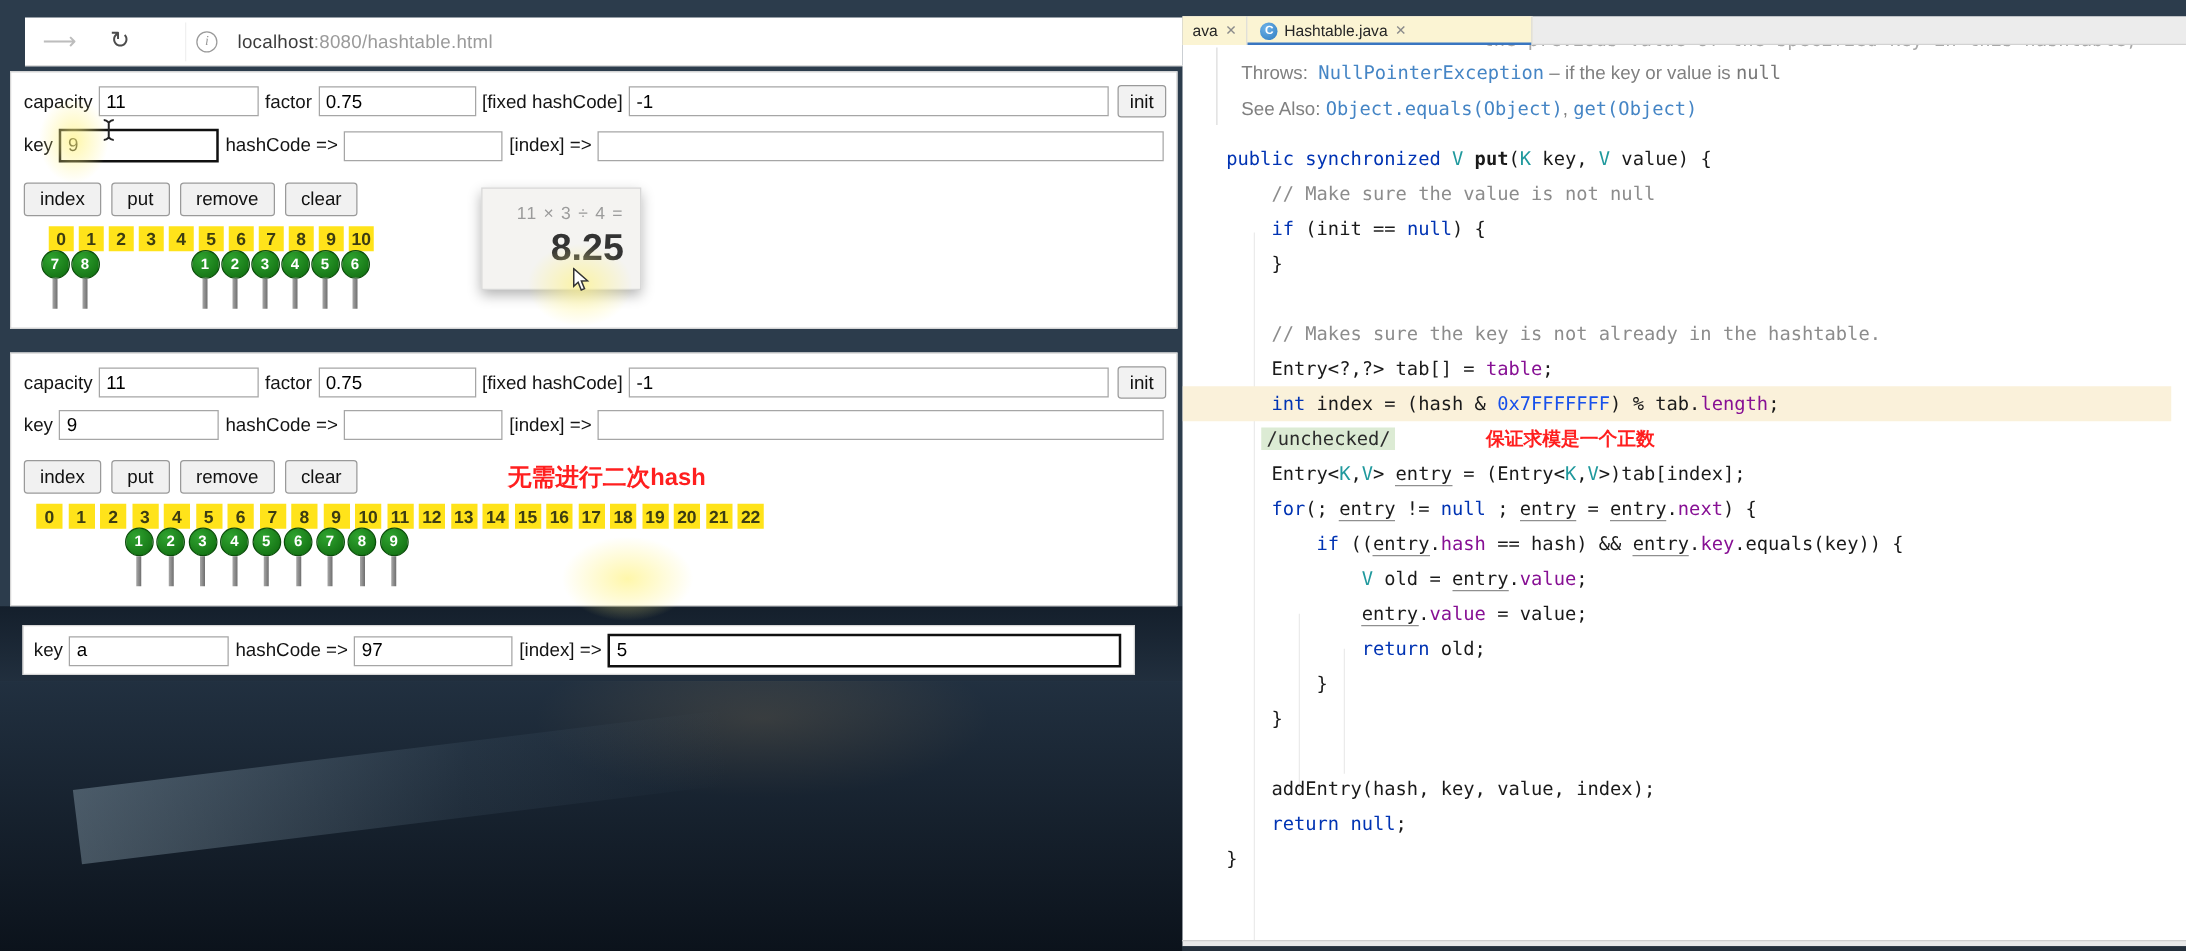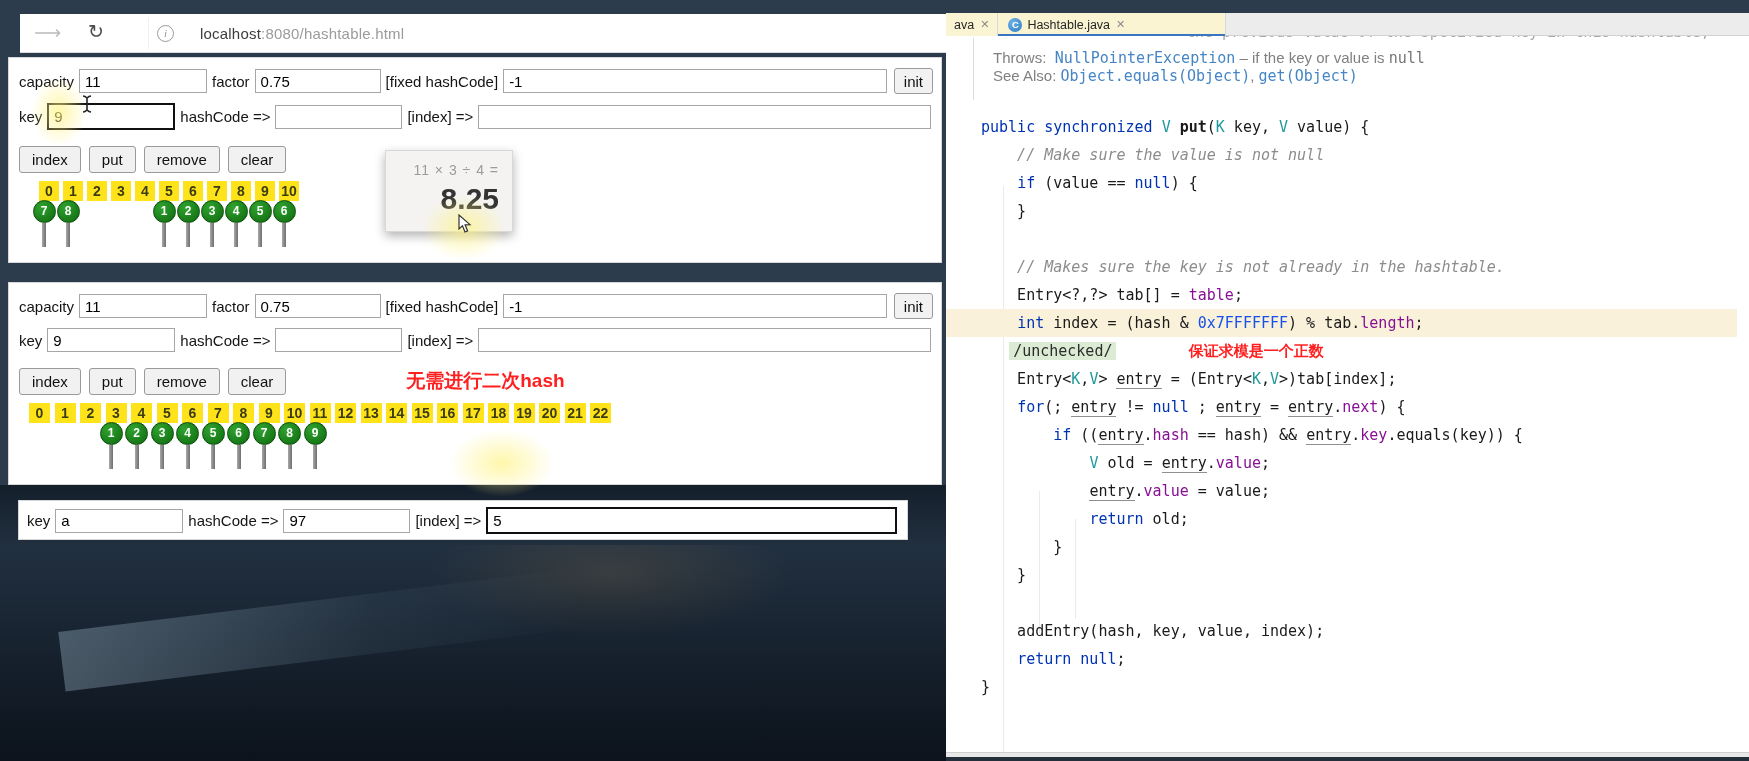--- a/index.html
+++ b/index.html
@@ -22,33 +22,33 @@
     background-color:#2c3c4c;
   }
   .shard{position:absolute;pointer-events:none}
   
   .toolbar{position:absolute;left:20px;top:14px;width:926px;height:39px;background:#fff;border-bottom:1px solid #dcdcdc}
   .fwd{position:absolute;left:14px;top:7px;font-size:19px;color:#bdbdbd}
   .refresh{position:absolute;left:68px;top:6px;font-size:19px;color:#4c4c4c}
   .urlfield{position:absolute;left:128px;top:4px;right:6px;height:31px;border-left:1px solid #f0f0f0;display:flex;align-items:center}
   .info{width:17px;height:17px;border:1.5px solid #9a9a9a;border-radius:50%;color:#9a9a9a;
         font-size:11px;line-height:15px;text-align:center;margin-left:8px;font-family:"Liberation Serif",serif;font-style:italic}
-  .url{margin-left:26px;font-size:15px;color:#9b9b9b;letter-spacing:.2px}
+  .url{margin-left:16px;font-size:15px;color:#9b9b9b;letter-spacing:.2px}
   .url b{color:#3c3c3c;font-weight:normal}
   .card{position:absolute;background:#fff;border:1px solid #d6d6d6;padding:10px 8px 0 10px}
   .card1{left:8px;top:57px;width:934px;height:206px}
   .card2{left:8px;top:282px;width:934px;height:203px}
   .card3{left:18px;top:500px;width:890px;height:40px;padding:6px 8px}
   .frow{display:flex;align-items:center;gap:5px;margin-bottom:9px;font-size:15px;color:#141414}
   .frow input{height:24px;border:1px solid #a6a6a6;padding:2px 5px;font-size:15px;font-family:"Liberation Sans",sans-serif;background:#fff}
   .frow input.focused{height:27px;border:2px solid #101010}
   .w128{width:128px}.w127{width:127px}.w126{width:126px}
   .grow{flex:1;margin-right:2px}
   .initbtn{height:26px;padding:0 9px;font-size:15px;background:#f2f2f2;border:1px solid #9a9a9a;border-radius:3px;color:#111}
-  .btnrow{display:flex;align-items:flex-start;margin-top:16px}
+  .btnrow{display:flex;align-items:flex-end;margin-top:16px}
   .btnrow button{height:27px;padding:0 12px;margin-right:8px;font-size:15px;font-family:"Liberation Sans",sans-serif;
         background:#f1f1f1;border:1px solid #9a9a9a;border-radius:3px;color:#111}
   .red-note{margin-left:112px;font-size:19px;font-weight:bold;color:var(--annotation-red)}
   .cellwrap{position:relative;margin-top:8px;white-space:nowrap;height:70px}
   .cell{display:inline-block;height:20px;line-height:20px;text-align:center;background:var(--cell-yellow);
         font-weight:bold;font-size:14px;color:#3c3c12}
   .pin{position:absolute;width:23px;text-align:center}
   .ball{width:23px;height:23px;border-radius:50%;background:radial-gradient(circle at 35% 30%,#2fa32f,#0e680e);
         border:1.5px solid var(--pin-green-dark);color:#fff;font-size:12px;font-weight:bold;line-height:20px;text-align:center}
   .stem{width:4px;height:24px;margin:0 auto;background:linear-gradient(90deg,#a8a8a8,#6e6e6e)}
@@ -74,21 +74,21 @@
   .docline{position:absolute;left:47px;height:24px;line-height:24px;white-space:pre;color:#808080;font-family:"Liberation Sans",sans-serif;font-size:15px}
   .docline .mono{font-family:"DejaVu Sans Mono",monospace}
   .docline .lnk{color:var(--link-blue)}
   .docline .nul{color:#777}
   .docbar{position:absolute;left:27px;top:2px;width:1px;height:62px;background:#dcdcdc}
   .guide{position:absolute;width:1px;background:#ebebeb}
   #code{position:absolute;left:35px;top:77px;right:12px}
   .cl{height:28px;line-height:28px;white-space:pre;color:#1a1a1a}
   .cl.hl{background:var(--hl-line);margin-left:-35px;padding-left:35px}
   .cl .k{color:var(--keyword-blue)}
-  .cl .c{color:var(--comment-gray);font-style:italic}
+  .cl .c{color:var(--comment-gray);}
   .cl .f{color:var(--field-purple)}
   .cl .n{color:var(--number-blue)}
   .cl .t{color:var(--typeparam-teal)}
   .cl .m{font-weight:bold}
   .cl .v{border-bottom:1px solid #8f8f8f}
   .cl .d{background:var(--fold-green);padding:0 4px;margin-left:-8px;color:#2c2c2c}
   .cl .r{color:var(--annotation-red);font-family:"Liberation Sans",sans-serif;font-weight:bold;font-size:15px}
   .strip1{position:absolute;left:946px;top:752px;width:803px;height:5px;background:#e9e9e9;border-top:1px solid #cfcfcf}
   .strip2{position:absolute;left:946px;top:757px;width:803px;height:4px;background:#232e3a}
 </style>
@@ -252,28 +252,28 @@
       <span class="x">✕</span>
     </div>
   </div>
 
 <div class="editor">
   <div class="clipline">
       <div>the previous value of the specified key in this hashtable, or null if it did not have one</div>
     </div>
   <div class="docbar"></div>
   <div class="docline" style="top:10px"><span>Throws:</span><span>&nbsp;&nbsp;</span><span class="mono lnk">NullPointerException</span><span> – if the key or value is </span><span class="mono nul">null</span></div>
-  <div class="docline" style="top:28px"><span>See Also:</span><span>&nbsp;</span><span class="mono lnk">Object.equals(Object)</span><span>, </span><span class="mono lnk">get(Object)</span></div>
+  <div class="docline" style="top:39px"><span>See Also:</span><span>&nbsp;</span><span class="mono lnk">Object.equals(Object)</span><span>, </span><span class="mono lnk">get(Object)</span></div>
   <div class="guide" style="left:57px;top:150px;height:588px"></div>
   <div class="guide" style="left:93px;top:455px;height:142px"></div>
   <div class="guide" style="left:129px;top:483px;height:100px"></div>
   <div id="code">
       <div class="cl"><span class="k">public</span><span> </span><span class="k">synchronized</span><span> </span><span class="t">V</span><span> </span><span class="m">put</span><span>(</span><span class="t">K</span><span> key, </span><span class="t">V</span><span> value) {</span></div>
       <div class="cl"><span class="c">    // Make sure the value is not null</span></div>
-      <div class="cl"><span>    </span><span class="k">if</span><span> (value == </span><span class="k">null</span><span>) {</span></div>
+      <div class="cl"><span>    </span><span class="k">if</span><span> (init == </span><span class="k">null</span><span>) {</span></div>
       <div class="cl"><span>    }</span></div>
       <div class="cl"></div>
       <div class="cl"><span class="c">    // Makes sure the key is not already in the hashtable.</span></div>
       <div class="cl"><span>    Entry&lt;?,?&gt; tab[] = </span><span class="f">table</span><span>;</span></div>
       <div class="cl hl"><span>    </span><span class="k">int</span><span> index = (hash &amp; </span><span class="n">0x7FFFFFFF</span><span>) % tab.</span><span class="f">length</span><span>;</span></div>
       <div class="cl"><span>    </span><span class="d">/unchecked/</span><span>        </span><span class="r">保证求模是一个正数</span></div>
       <div class="cl"><span>    Entry&lt;</span><span class="t">K</span><span>,</span><span class="t">V</span><span>&gt; </span><span class="v">entry</span><span> = (Entry&lt;</span><span class="t">K</span><span>,</span><span class="t">V</span><span>&gt;)tab[index];</span></div>
       <div class="cl"><span>    </span><span class="k">for</span><span>(; </span><span class="v">entry</span><span> != </span><span class="k">null</span><span> ; </span><span class="v">entry</span><span> = </span><span class="v">entry</span><span>.</span><span class="f">next</span><span>) {</span></div>
       <div class="cl"><span>        </span><span class="k">if</span><span> ((</span><span class="v">entry</span><span>.</span><span class="f">hash</span><span> == hash) &amp;&amp; </span><span class="v">entry</span><span>.</span><span class="f">key</span><span>.equals(key)) {</span></div>
       <div class="cl"><span>            </span><span class="t">V</span><span> old = </span><span class="v">entry</span><span>.</span><span class="f">value</span><span>;</span></div>

